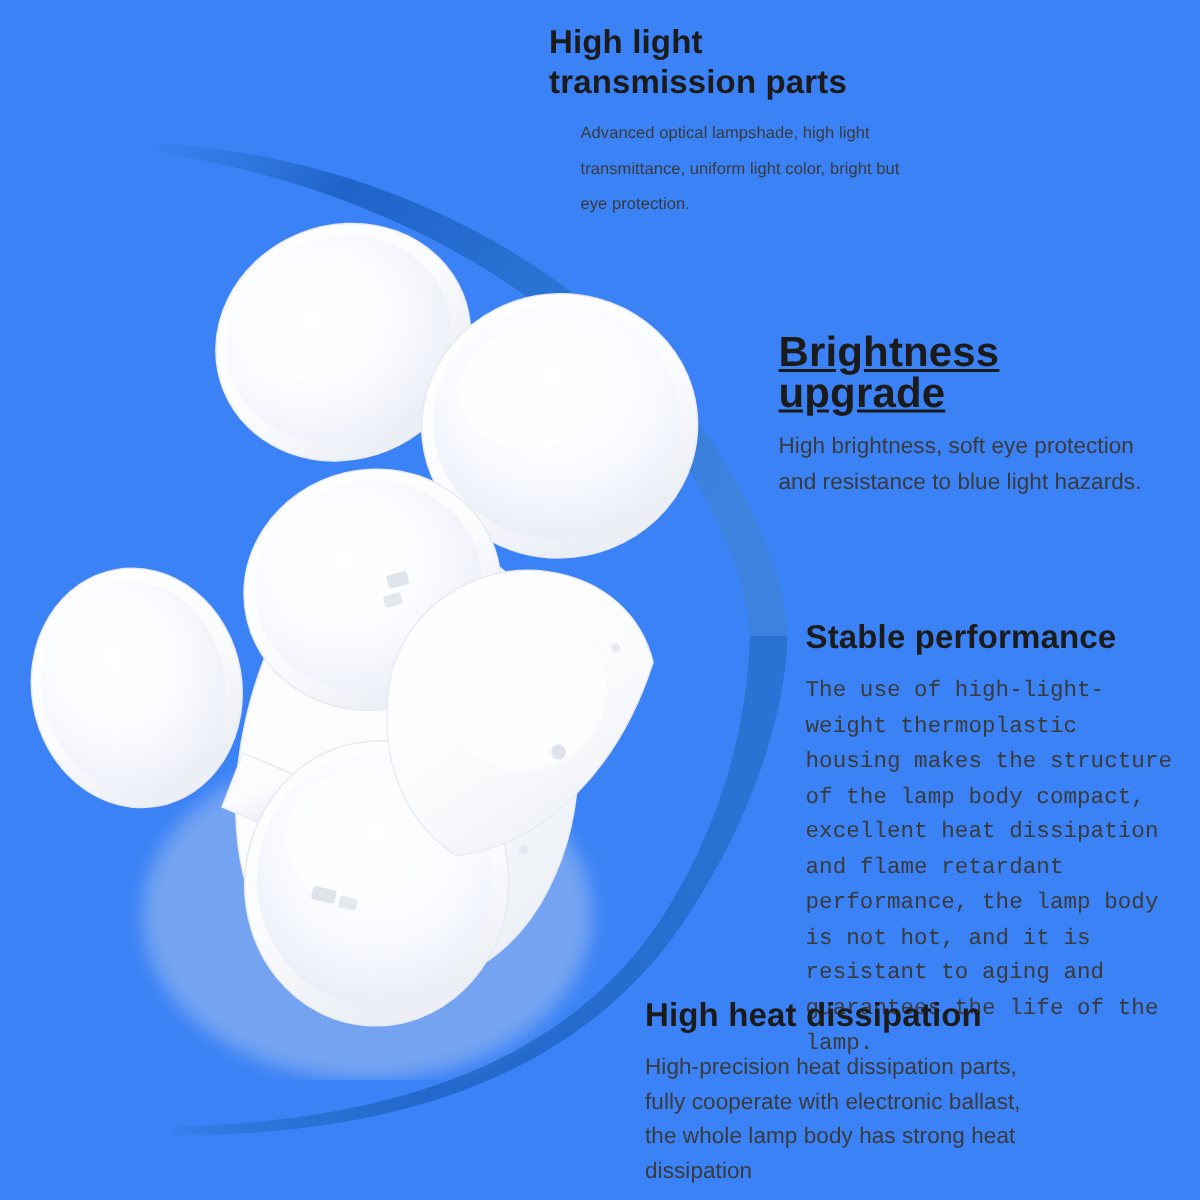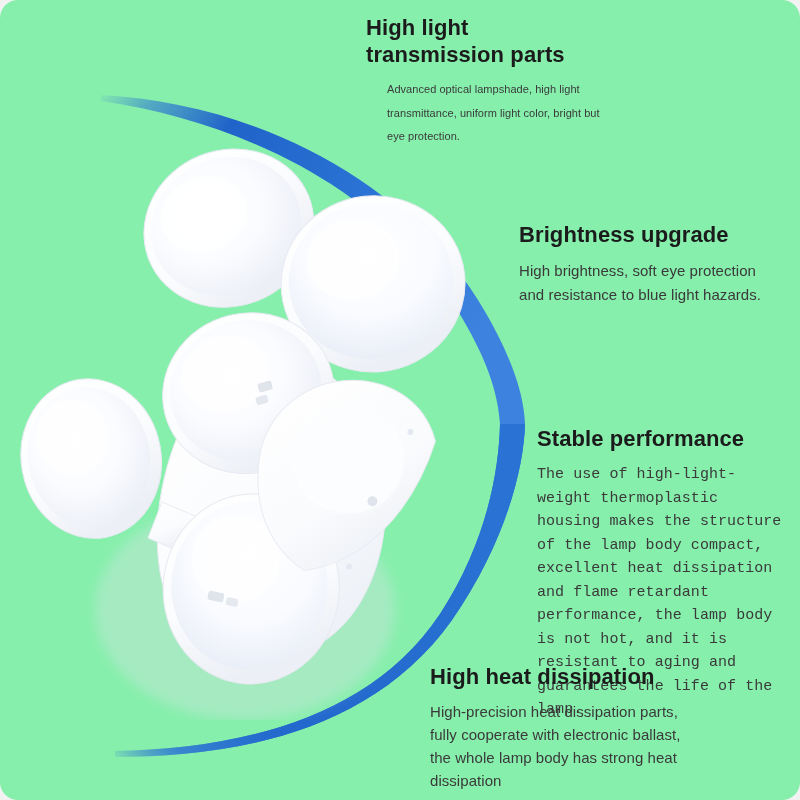--- a/index.html
+++ b/index.html
@@ -3,21 +3,21 @@
 <meta charset="utf-8">
 <title>LED Folding Lamp Feature Infographic</title>
 <style>
   html,body{margin:0;padding:0;}
   body{
     width:800px;height:800px;
     background:#f2f2f2;
     font-family:"Liberation Sans", sans-serif;
     overflow:hidden;
   }
-  #stage{position:relative;width:800px;height:800px;overflow:hidden;background:#86efac;border-radius:18px;}
+  #stage{position:relative;width:800px;height:800px;overflow:hidden;background:#3b82f6;}
 
   
   #swoosh{position:absolute;left:0;top:0;width:800px;height:800px;}
 
   
   #product{position:absolute;left:0;top:140px;width:480px;height:580px;}
 
   
   .block{position:absolute;}
   .block h2{
@@ -31,23 +31,23 @@
     color:#3a3a3a;
     font-size:15px;
     line-height:23.5px;
     letter-spacing:.05px;
   }
   #blk-cover{left:366px;top:14px;width:240px;}
   #blk-cover h2{font-size:22px;line-height:27px;}
   #blk-cover p{font-size:11px;line-height:23.5px;margin-left:21px;}
 
   #blk-bright{left:519px;top:221px;width:262px;}
-  #blk-bright h2{font-size:22px;line-height:27px;margin-bottom:11px;}
-
-  #blk-stable{left:537px;top:425px;width:250px;}
+  #blk-bright h2{font-size:28px;line-height:27px;margin-bottom:11px;text-decoration:underline;}
+
+  #blk-stable{left:537px;top:411px;width:250px;}
   #blk-stable h2{font-size:22px;line-height:27px;margin-bottom:11px;}
   #blk-stable p{line-height:23.5px;font-family:Liberation Mono, monospace;}
 
   #blk-heat{left:430px;top:663px;width:268px;}
   #blk-heat h2{font-size:22px;line-height:27px;margin-bottom:10px;}
   #blk-heat p{line-height:23px;}
 </style>
 </head>
 <body>
 

